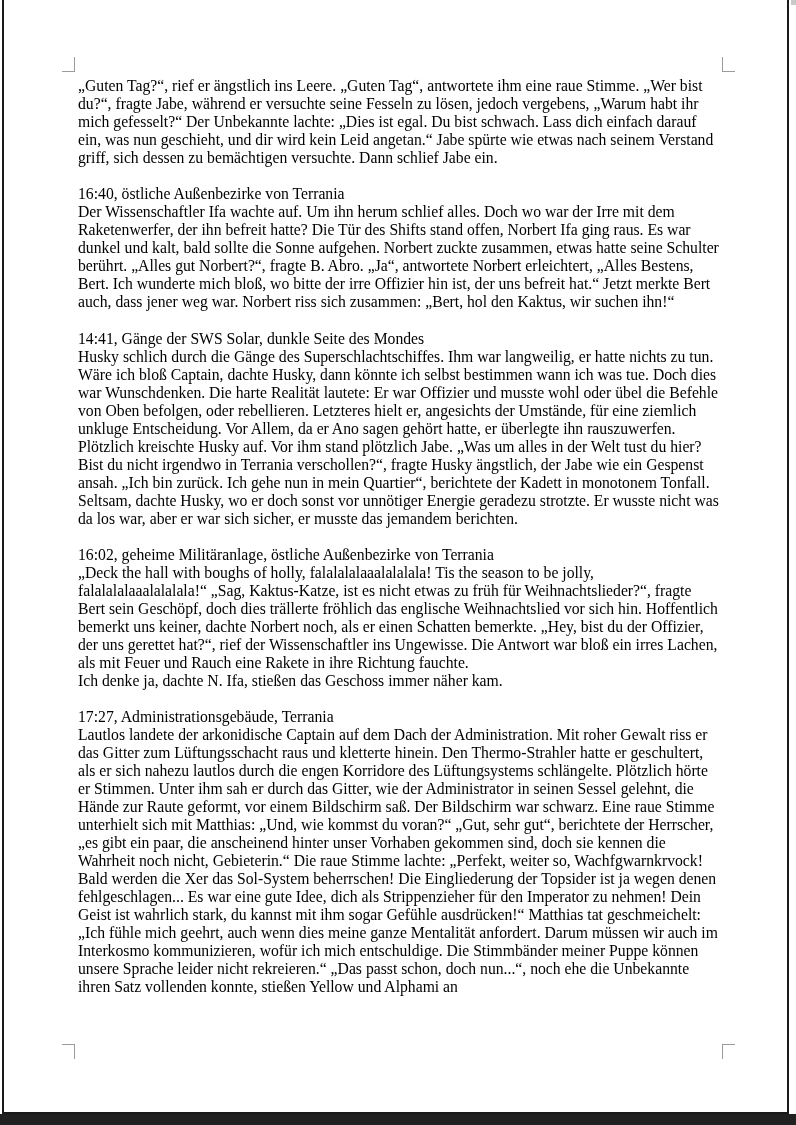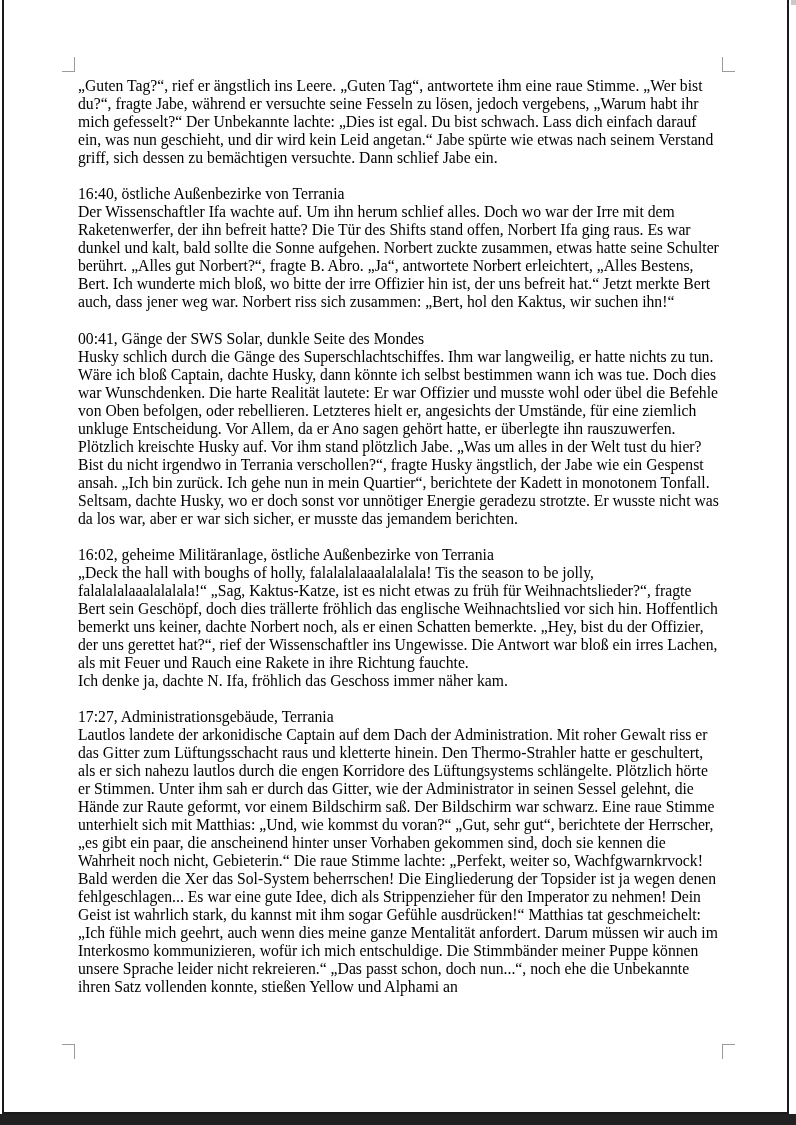--- a/index.html
+++ b/index.html
@@ -65,27 +65,27 @@
 
 <div class="text-area" id="text-area">
     <div class="section">
       <p>„Guten Tag?“, rief er ängstlich ins Leere. „Guten Tag“, antwortete ihm eine raue Stimme. „Wer bist du?“, fragte Jabe, während er versuchte seine Fesseln zu lösen, jedoch vergebens, „Warum habt ihr mich gefesselt?“ Der Unbekannte lachte: „Dies ist egal. Du bist schwach. Lass dich einfach darauf ein, was nun geschieht, und dir wird kein Leid angetan.“ Jabe spürte wie etwas nach seinem Verstand griff, sich dessen zu bemächtigen versuchte. Dann schlief Jabe ein.</p>
     </div>
     <div class="section">
       <div class="sec-header">16:40, östliche Außenbezirke von Terrania</div>
       <p>Der Wissenschaftler Ifa wachte auf. Um ihn herum schlief alles. Doch wo war der Irre mit dem Raketenwerfer, der ihn befreit hatte? Die Tür des Shifts stand offen, Norbert Ifa ging raus. Es war dunkel und kalt, bald sollte die Sonne aufgehen. Norbert zuckte zusammen, etwas hatte seine Schulter berührt. „Alles gut Norbert?“, fragte B. Abro. „Ja“, antwortete Norbert erleichtert, „Alles Bestens, Bert. Ich wunderte mich bloß, wo bitte der irre Offizier hin ist, der uns befreit hat.“ Jetzt merkte Bert auch, dass jener weg war. Norbert riss sich zusammen: „Bert, hol den Kaktus, wir suchen ihn!“</p>
     </div>
     <div class="section">
-      <div class="sec-header">00:41, Gänge der SWS Solar, dunkle Seite des Mondes</div>
+      <div class="sec-header">14:41, Gänge der SWS Solar, dunkle Seite des Mondes</div>
       <p>Husky schlich durch die Gänge des Superschlachtschiffes. Ihm war langweilig, er hatte nichts zu tun. Wäre ich bloß Captain, dachte Husky, dann könnte ich selbst bestimmen wann ich was tue. Doch dies war Wunschdenken. Die harte Realität lautete: Er war Offizier und musste wohl oder übel die Befehle von Oben befolgen, oder rebellieren. Letzteres hielt er, angesichts der Umstände, für eine ziemlich unkluge Entscheidung. Vor Allem, da er Ano sagen gehört hatte, er überlegte ihn rauszuwerfen. Plötzlich kreischte Husky auf. Vor ihm stand plötzlich Jabe. „Was um alles in der Welt tust du hier? Bist du nicht irgendwo in Terrania verschollen?“, fragte Husky ängstlich, der Jabe wie ein Gespenst ansah. „Ich bin zurück. Ich gehe nun in mein Quartier“, berichtete der Kadett in monotonem Tonfall. Seltsam, dachte Husky, wo er doch sonst vor unnötiger Energie geradezu strotzte. Er wusste nicht was da los war, aber er war sich sicher, er musste das jemandem berichten.</p>
     </div>
     <div class="section">
       <div class="sec-header">16:02, geheime Militäranlage, östliche Außenbezirke von Terrania</div>
       <p>„Deck the hall with boughs of holly, falalalalaaalalalala! Tis the season to be jolly, falalalalaaalalalala!“ „Sag, Kaktus-Katze, ist es nicht etwas zu früh für Weihnachtslieder?“, fragte Bert sein Geschöpf, doch dies trällerte fröhlich das englische Weihnachtslied vor sich hin. Hoffentlich bemerkt uns keiner, dachte Norbert noch, als er einen Schatten bemerkte. „Hey, bist du der Offizier, der uns gerettet hat?“, rief der Wissenschaftler ins Ungewisse. Die Antwort war bloß ein irres Lachen, als mit Feuer und Rauch eine Rakete in ihre Richtung fauchte.</p>
-      <p>Ich denke ja, dachte N. Ifa, fröhlich das Geschoss immer näher kam.</p>
+      <p>Ich denke ja, dachte N. Ifa, stießen das Geschoss immer näher kam.</p>
     </div>
     <div class="section">
       <div class="sec-header">17:27, Administrationsgebäude, Terrania</div>
       <p>Lautlos landete der arkonidische Captain auf dem Dach der Administration. Mit roher Gewalt riss er das Gitter zum Lüftungsschacht raus und kletterte hinein. Den Thermo-Strahler hatte er geschultert, als er sich nahezu lautlos durch die engen Korridore des Lüftungsystems schlängelte. Plötzlich hörte er Stimmen. Unter ihm sah er durch das Gitter, wie der Administrator in seinen Sessel gelehnt, die Hände zur Raute geformt, vor einem Bildschirm saß. Der Bildschirm war schwarz. Eine raue Stimme unterhielt sich mit Matthias: „Und, wie kommst du voran?“ „Gut, sehr gut“, berichtete der Herrscher, „es gibt ein paar, die anscheinend hinter unser Vorhaben gekommen sind, doch sie kennen die Wahrheit noch nicht, Gebieterin.“ Die raue Stimme lachte: „Perfekt, weiter so, Wachfgwarnkrvock! Bald werden die Xer das Sol-System beherrschen! Die Eingliederung der Topsider ist ja wegen denen fehlgeschlagen... Es war eine gute Idee, dich als Strippenzieher für den Imperator zu nehmen! Dein Geist ist wahrlich stark, du kannst mit ihm sogar Gefühle ausdrücken!“ Matthias tat geschmeichelt: „Ich fühle mich geehrt, auch wenn dies meine ganze Mentalität anfordert. Darum müssen wir auch im Interkosmo kommunizieren, wofür ich mich entschuldige. Die Stimmbänder meiner Puppe können unsere Sprache leider nicht rekreieren.“ „Das passt schon, doch nun...“, noch ehe die Unbekannte ihren Satz vollenden konnte, stießen Yellow und Alphami an</p>
     </div>
   </div>
 
 <div class="bottom-strip"></div>
 <div class="scroll-frag"></div>
 

